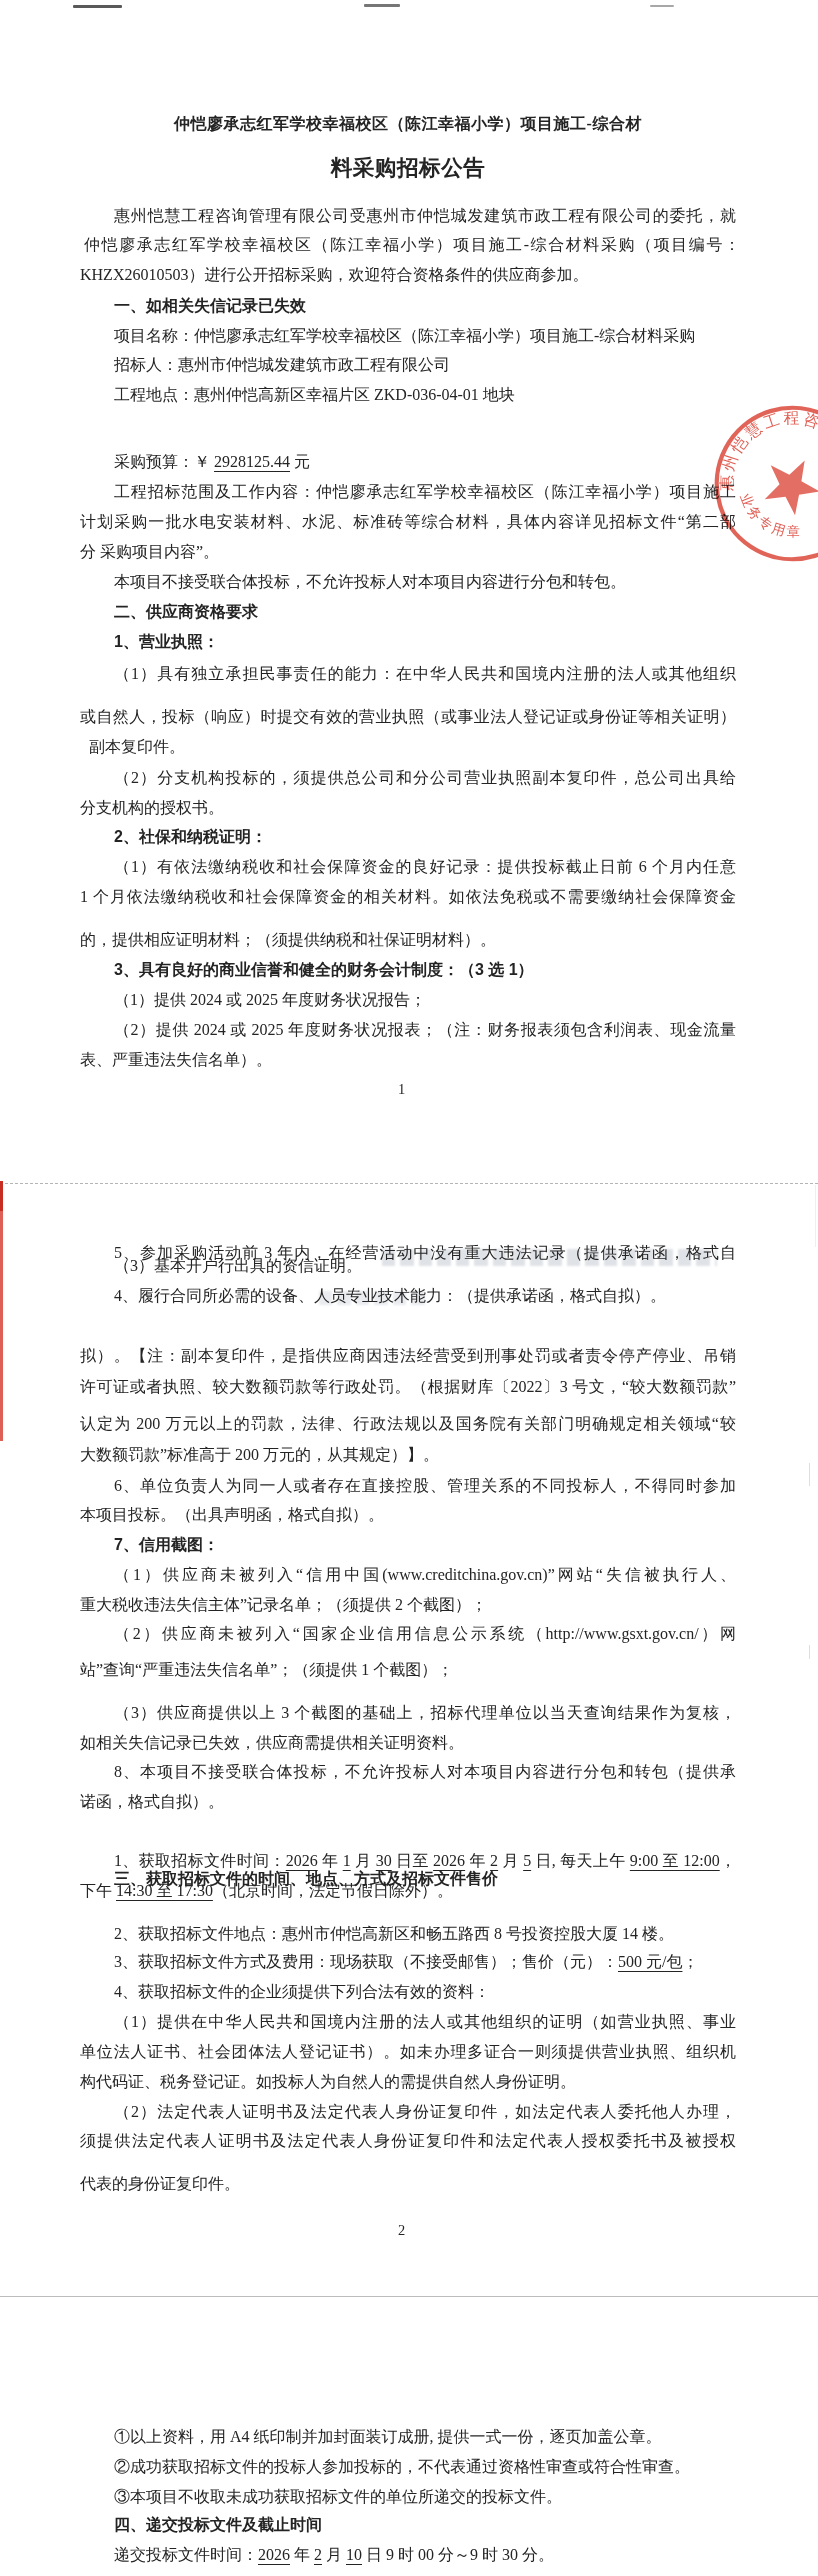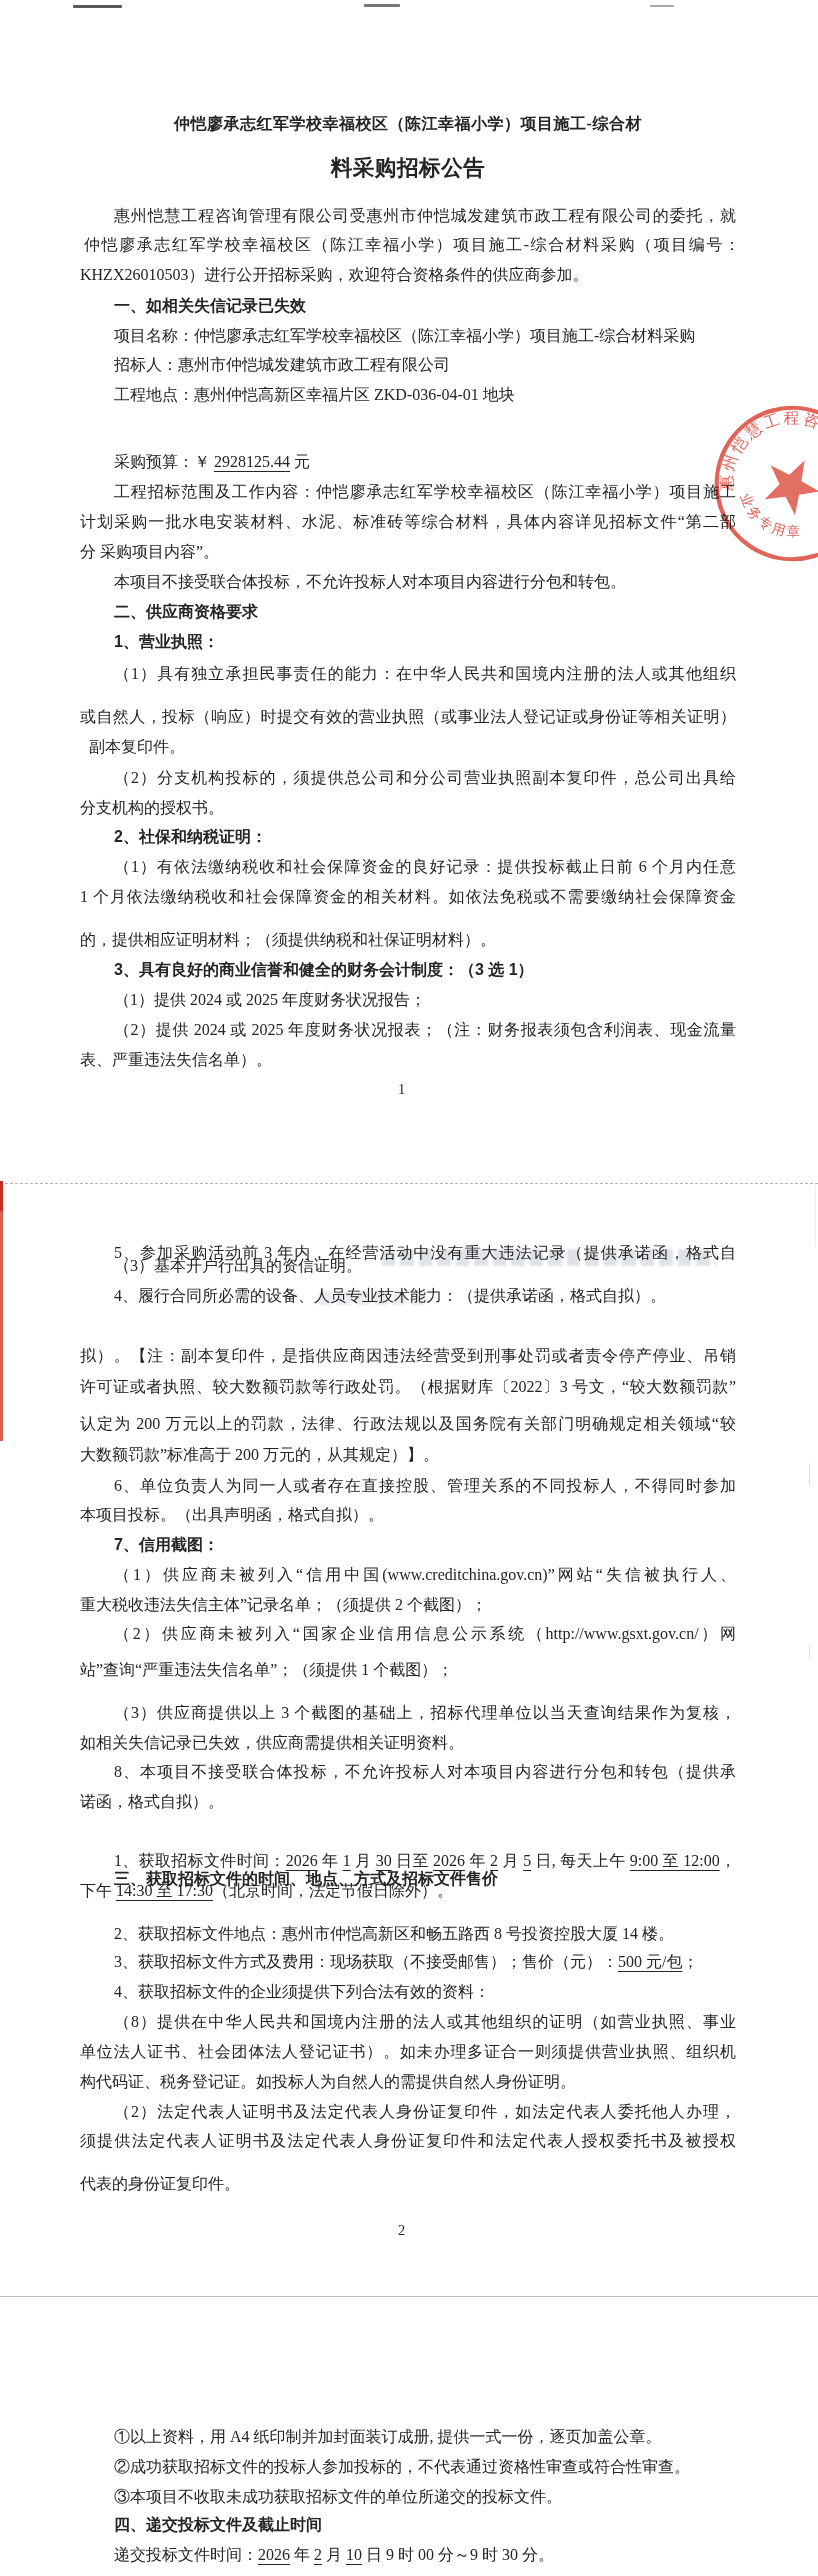--- a/index.html
+++ b/index.html
@@ -92,21 +92,21 @@
     <div class="line j" style="top: 1703px; left: 114px; width: 622px;"><span>（3）供应商提供以上 3 个截图的基础上，招标代理单位以当天查询结果作为复核，</span></div>
     <div class="line" style="top: 1733px; left: 80px;"><span>如相关失信记录已失效，供应商需提供相关证明资料。</span></div>
     <div class="line j" style="top: 1762px; left: 114px; width: 622px;"><span>8、本项目不接受联合体投标，不允许投标人对本项目内容进行分包和转包（提供承</span></div>
     <div class="line" style="top: 1792px; left: 80px;"><span>诺函，格式自拟）。</span></div>
     <div class="line" style="top: 1821px; left: 114px; margin-top: 48px;"><span class="hb">三、获取招标文件的时间、地点、方式及招标文件售价</span></div>
     <div class="line j" style="top: 1851px; left: 114px; width: 622px;"><span>1、获取招标文件时间：</span><span class="u">2026</span><span> 年 </span><span class="u">1</span><span> 月 </span><span class="u">30</span><span> 日至 </span><span class="u">2026</span><span> 年 </span><span class="u">2</span><span> 月 </span><span class="u">5</span><span> 日, 每天上午 </span><span class="u">9:00 至 12:00</span><span>，</span></div>
     <div class="line" style="top: 1881px; left: 80px;"><span>下午 </span><span class="u">14:30 至 17:30</span><span>（北京时间，法定节假日除外）。</span></div>
     <div class="line" style="top: 1924px; left: 114px;"><span>2、获取招标文件地点：惠州市仲恺高新区和畅五路西 8 号投资控股大厦 14 楼。</span></div>
     <div class="line" style="top: 1952px; left: 114px;"><span>3、获取招标文件方式及费用：现场获取（不接受邮售）；售价（元）：</span><span class="u">500 元/包</span><span>；</span></div>
     <div class="line" style="top: 1982px; left: 114px;"><span>4、获取招标文件的企业须提供下列合法有效的资料：</span></div>
-    <div class="line j" style="top: 2012px; left: 114px; width: 622px;"><span>（8）提供在中华人民共和国境内注册的法人或其他组织的证明（如营业执照、事业</span></div>
+    <div class="line j" style="top: 2012px; left: 114px; width: 622px;"><span>（1）提供在中华人民共和国境内注册的法人或其他组织的证明（如营业执照、事业</span></div>
     <div class="line j" style="top: 2042px; left: 80px; width: 656px;"><span>单位法人证书、社会团体法人登记证书）。如未办理多证合一则须提供营业执照、组织机</span></div>
     <div class="line" style="top: 2072px; left: 80px;"><span>构代码证、税务登记证。如投标人为自然人的需提供自然人身份证明。</span></div>
     <div class="line j" style="top: 2102px; left: 114px; width: 622px;"><span>（2）法定代表人证明书及法定代表人身份证复印件，如法定代表人委托他人办理，</span></div>
     <div class="line j" style="top: 2131px; left: 80px; width: 656px;"><span>须提供法定代表人证明书及法定代表人身份证复印件和法定代表人授权委托书及被授权</span></div>
     <div class="line" style="top: 2174px; left: 80px;"><span>代表的身份证复印件。</span></div>
     <div class="line" style="top: 2221px; left: 398px; font-size: 14.4px;"><span>2</span></div>
     <div class="line" style="top: 2427px; left: 114px;"><span>①以上资料，用 A4 纸印制并加封面装订成册, 提供一式一份，逐页加盖公章。</span></div>
     <div class="line" style="top: 2457px; left: 114px;"><span>②成功获取招标文件的投标人参加投标的，不代表通过资格性审查或符合性审查。</span></div>
     <div class="line" style="top: 2487px; left: 114px;"><span>③本项目不收取未成功获取招标文件的单位所递交的投标文件。</span></div>
     <div class="line" style="top: 2515px; left: 114px;"><span class="hb">四、递交投标文件及截止时间</span></div>

